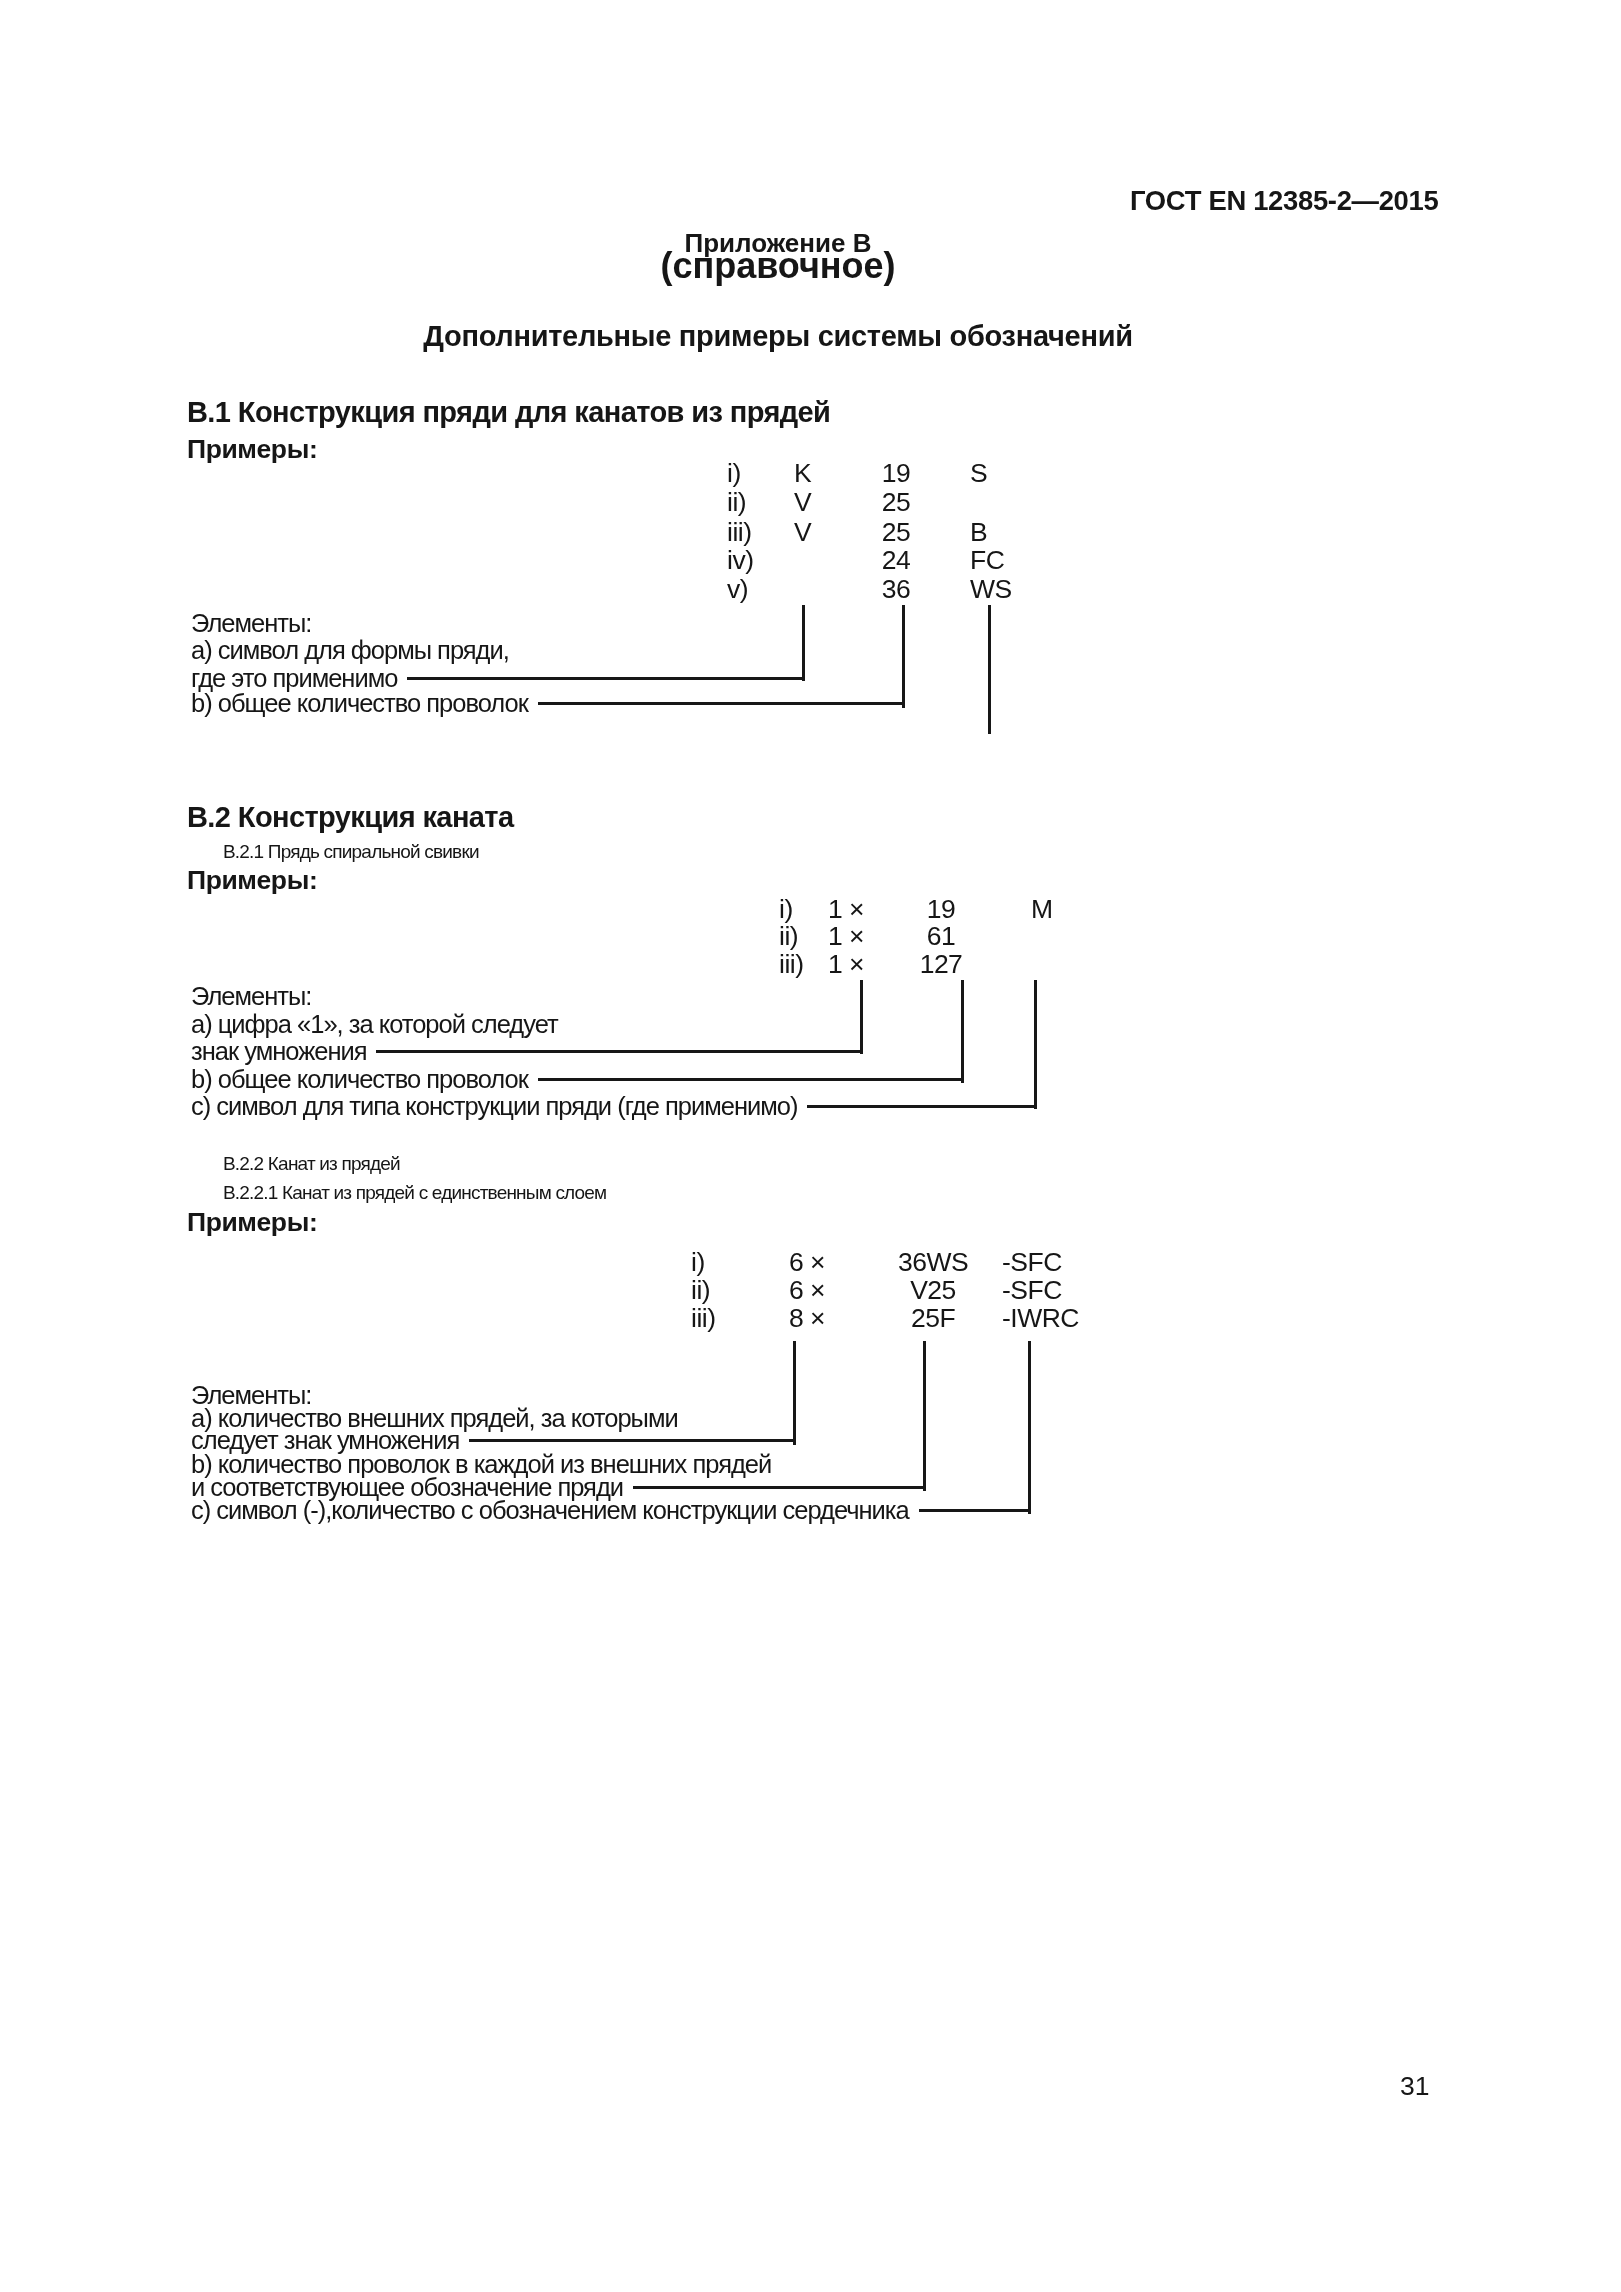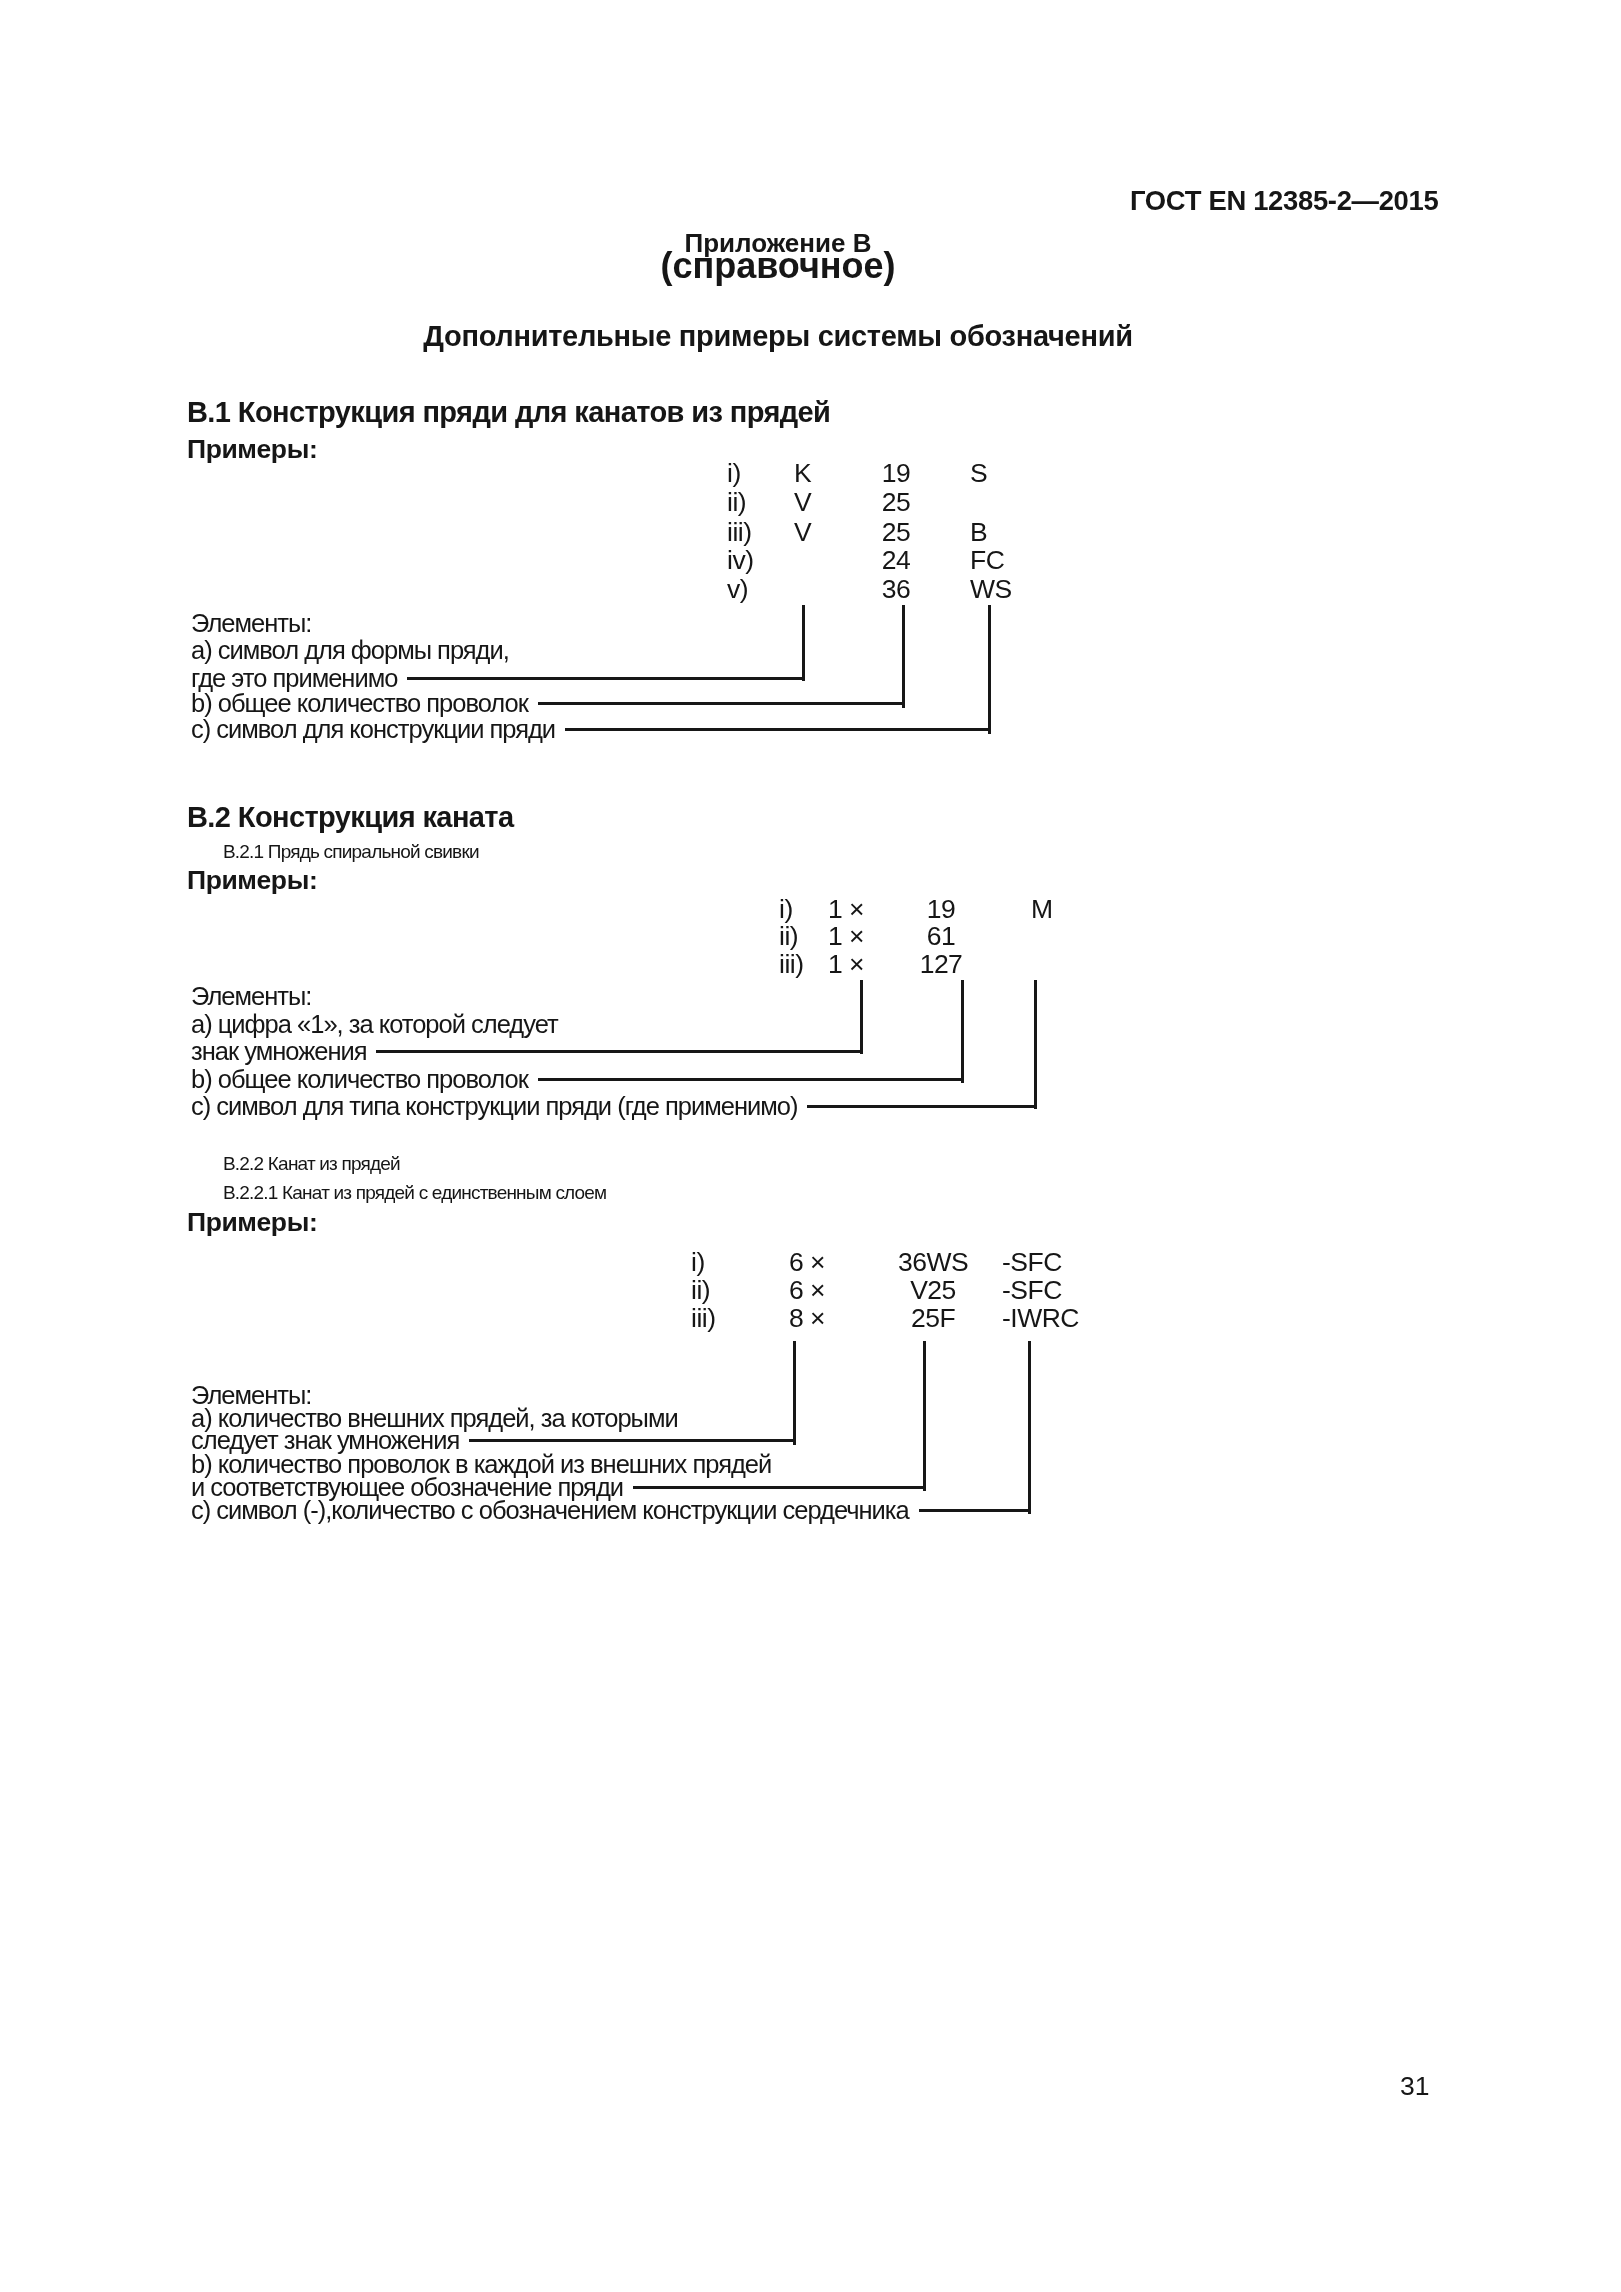--- a/index.html
+++ b/index.html
@@ -93,24 +93,20 @@
   <div class="eline" style="top:610px">Элементы:</div>
   <div class="eline" style="top:637px">a) символ для формы пряди,</div>
   <div class="cline" style="top:665px;width:614px">
     <span class="t">где это применимо</span>
     <div class="ln"></div>
   </div>
   <div class="cline" style="top:690px;width:714px">
     <span class="t">b) общее количество проволок</span>
     <div class="ln"></div>
   </div>
-  <div class="cline" style="top:716px;width:800px">
-    <span class="t">c) символ для конструкции пряди</span>
-    <div class="ln"></div>
-  </div>
 
   <div class="abs sec-h" style="top:802px">В.2 Конструкция каната</div>
   <div class="abs sub-h" style="top:837px">В.2.1 Прядь спиральной свивки</div>
   <div class="abs examples" style="top:866px">Примеры:</div>
 
   <div class="trow" style="top:895px">
     <span class="cell b21n">i)</span>
     <span class="cell b21m">1 ×</span>
     <span class="cell b21c">19</span>
     <span class="cell b21t">M</span>

